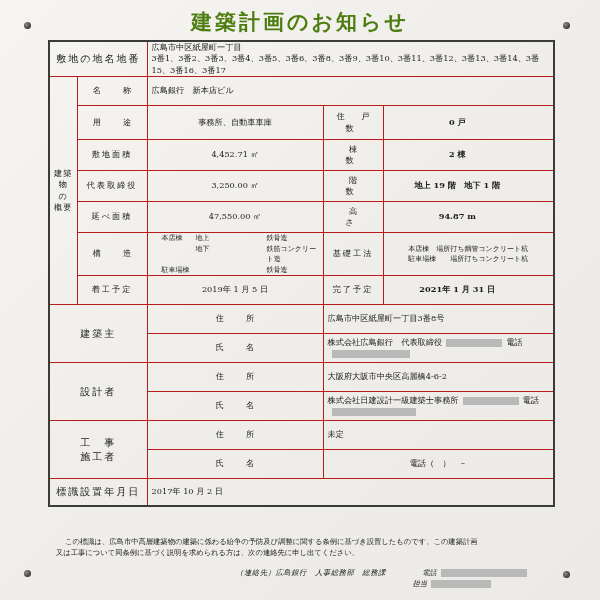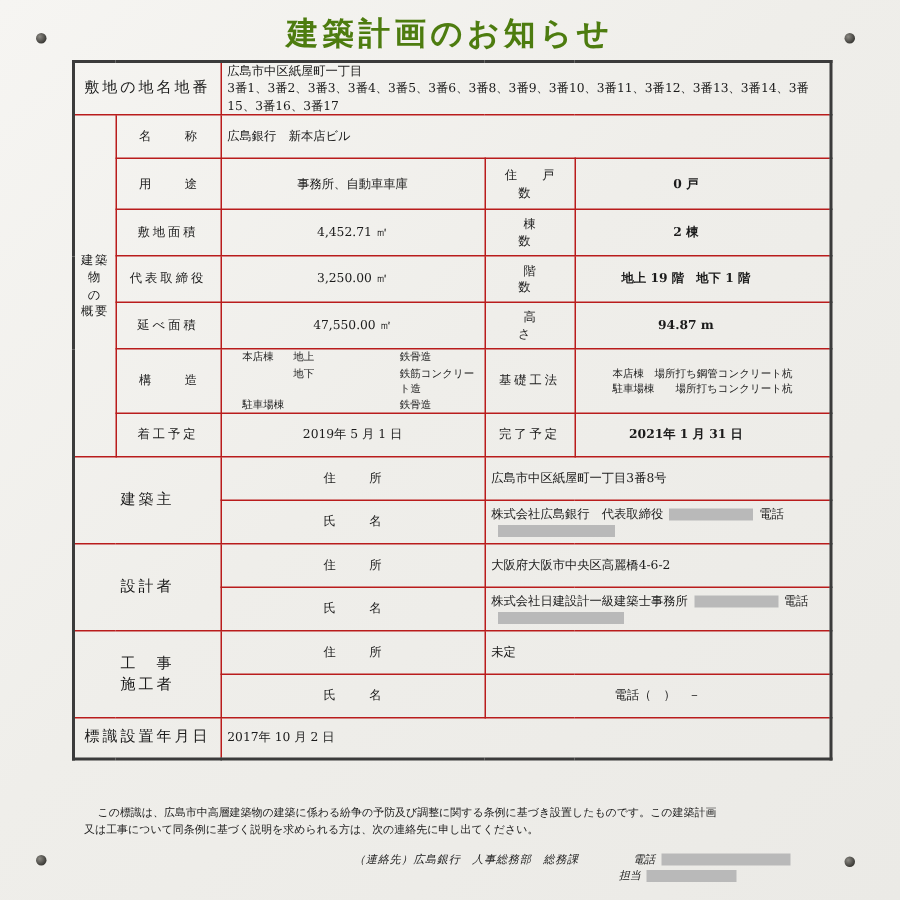--- a/index.html
+++ b/index.html
@@ -186,21 +186,21 @@
     </td>
     <td class="lbl">基礎工法</td>
     <td>
       <span class="found">本店棟　場所打ち鋼管コンクリート杭</span>
       <span class="found">駐車場棟　　場所打ちコンクリート杭</span>
     </td>
   </tr>
 
   <tr>
     <td class="lbl" style="height:28px">着工予定</td>
-    <td class="val c sub">2019年 5 月 1 日</td>
+    <td class="val c sub">2019年 1 月 5 日</td>
     <td class="lbl">完了予定</td>
     <td class="val r sub">2021年 1 月 31 日</td>
   </tr>
 
   <tr>
     <td class="lbl big" colspan="2" rowspan="2">建築主</td>
     <td class="lbl sp" style="height:28px;width:70px">住　所</td>
     <td class="val sub" colspan="2">広島市中区紙屋町一丁目3番8号</td>
   </tr>
   <tr>

